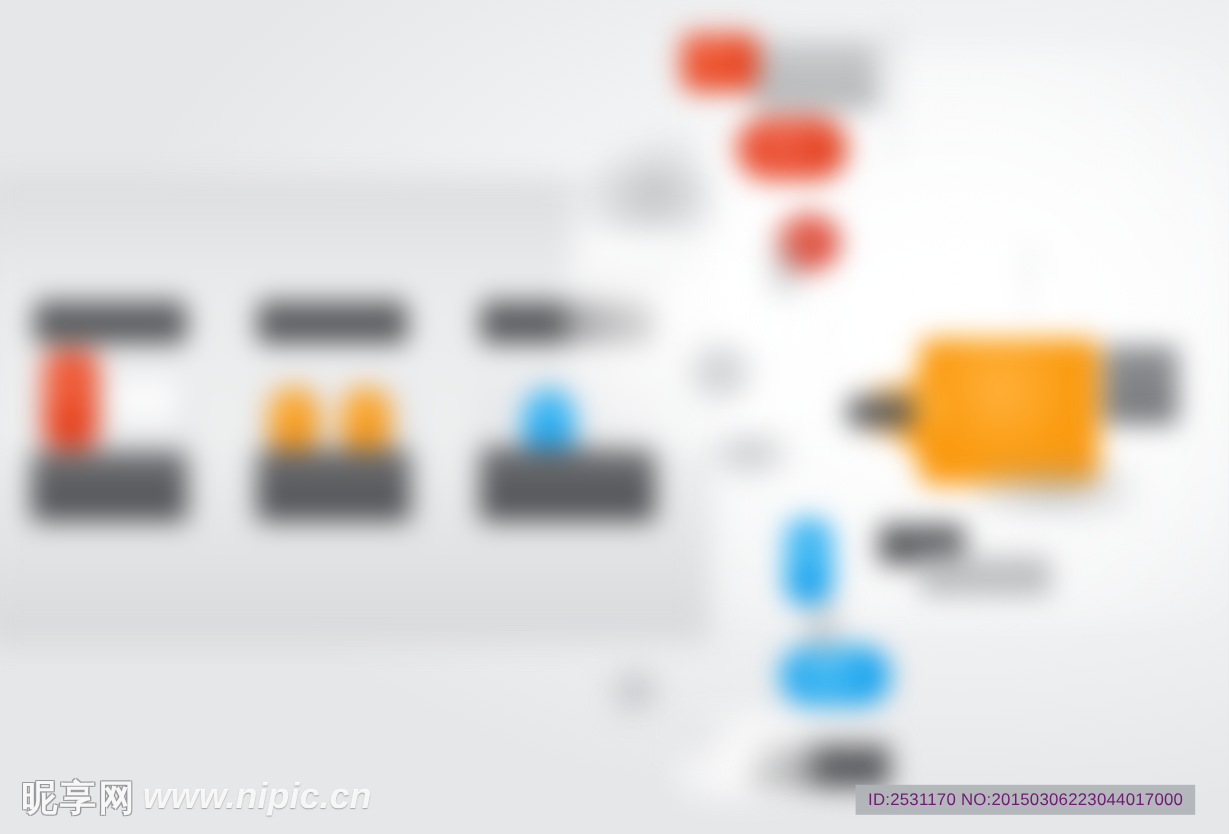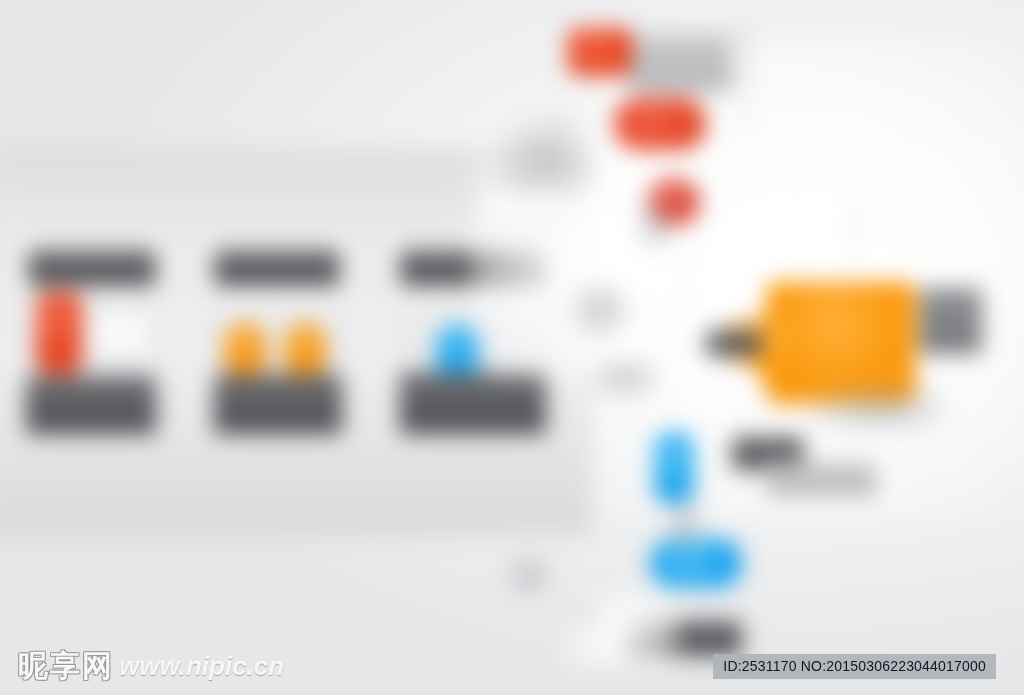--- a/index.html
+++ b/index.html
@@ -73,29 +73,29 @@
   }
   #wm-logo {
     font-size: 30px; font-weight: bold; letter-spacing: 2px;
     color: rgba(255,255,255,.92);
     text-shadow:
       -1px -1px 0 rgba(150,152,155,.9), 1px -1px 0 rgba(150,152,155,.9),
       -1px  1px 0 rgba(150,152,155,.9), 1px  1px 0 rgba(150,152,155,.9);
     line-height: 1;
   }
   #wm-url {
-    font-size: 26px; font-style: italic; font-weight: bold;
+    font-size: 30px; font-style: italic; font-weight: bold;
     color: rgba(255,255,255,.9);
     text-shadow: 0 1px 1px rgba(140,143,146,.75);
     line-height: 1; padding-bottom: 2px; text-align: center;
   }
   #watermark-id {
     position: absolute; right: 28px; bottom: 16px;
     background: rgba(176,179,182,.92);
-    color: #0f172a;
+    color: #701a75;
     font-size: 14px;
     padding: 4px 10px 5px 10px;
     white-space: nowrap;
     letter-spacing: .2px;
   }
 </style>
 </head>
 <body>
 
 <div id="stage">

